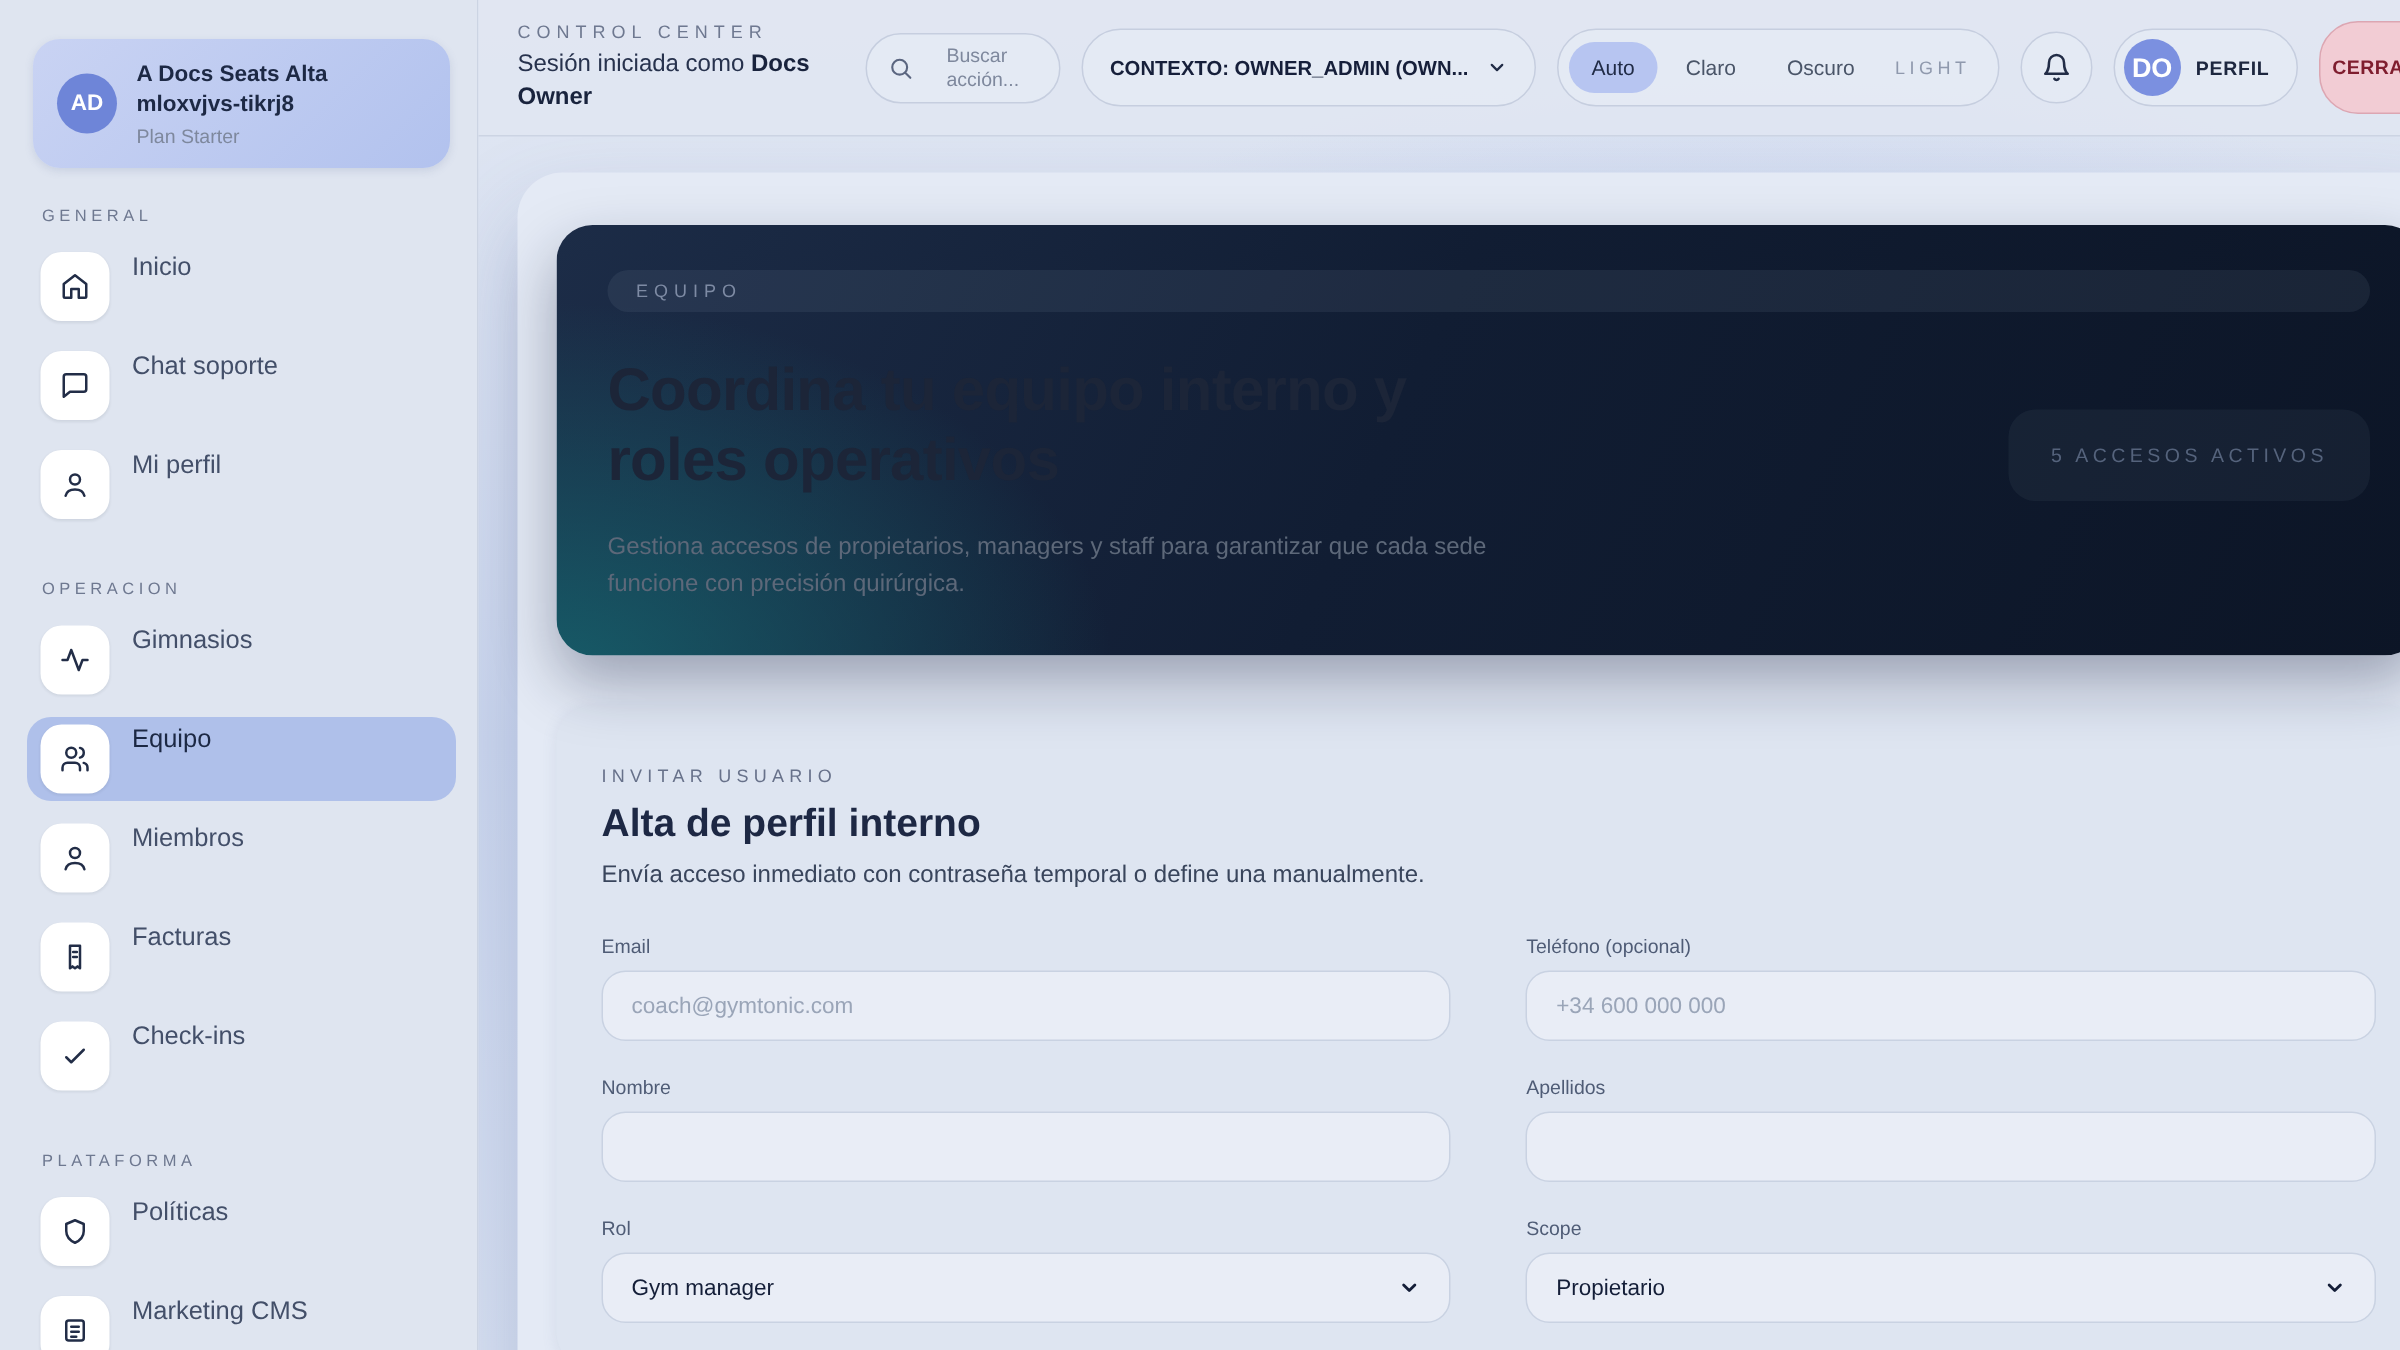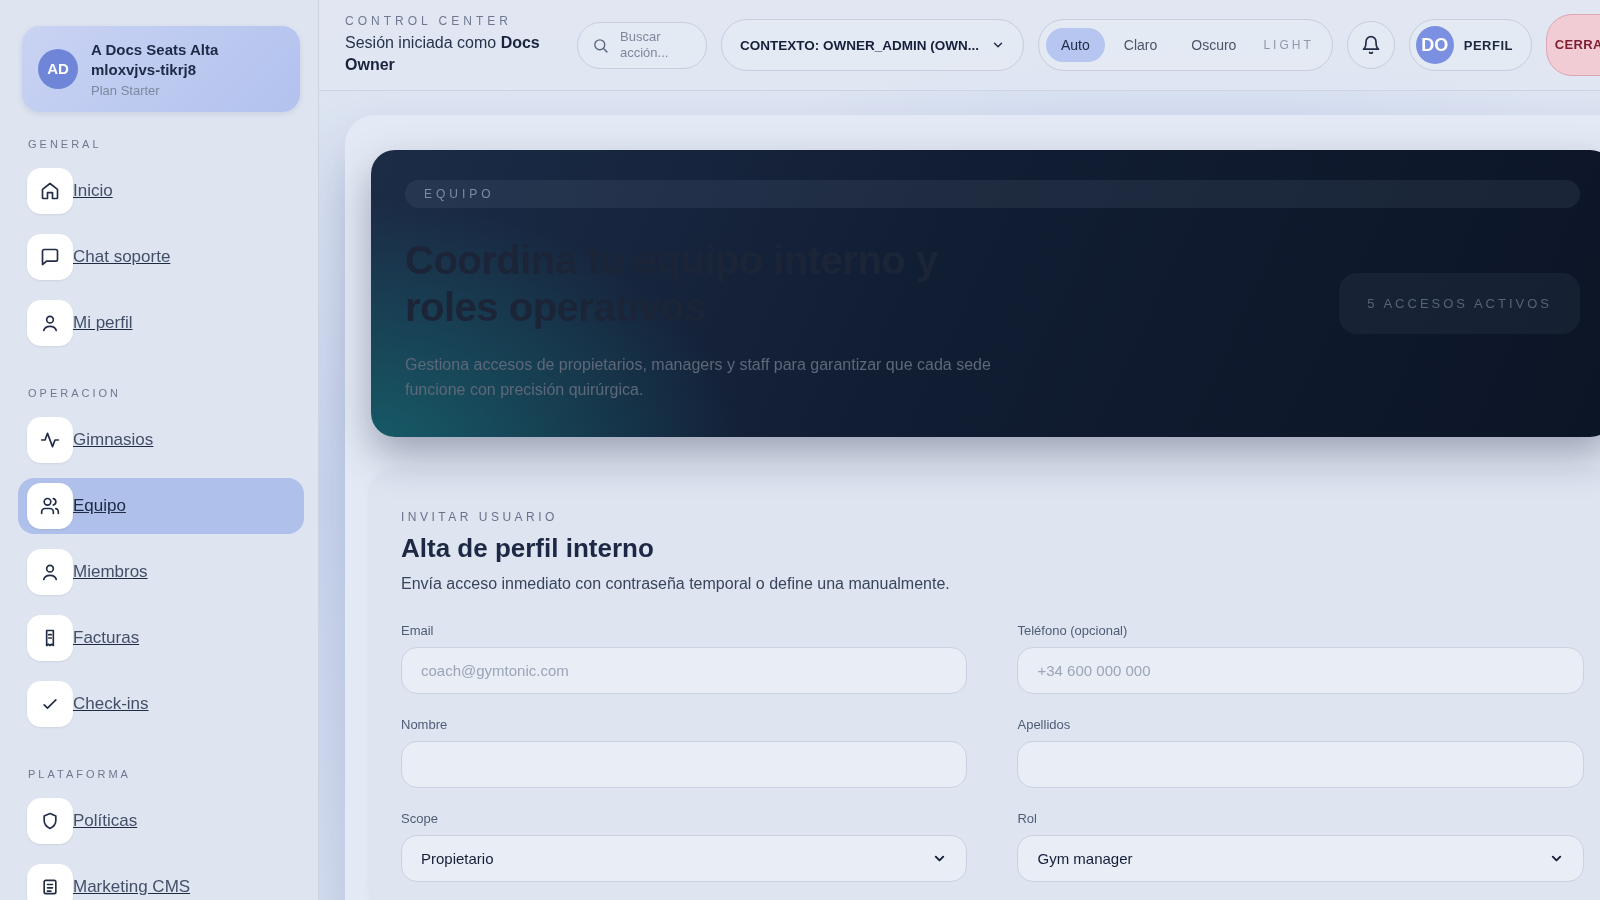--- a/index.html
+++ b/index.html
@@ -35,23 +35,23 @@
     flex:0 0 40px;
   }
   .ws-name { font-size:15px; font-weight:bold; color:#1d2945; line-height:1.32; }
   .ws-plan { font-size:13px; color:#7e889d; margin-top:3px; }
 
   .nav-section-label {
     font-size:11px; letter-spacing:3px; color:#6e7890;
     margin:26px 6px 13px;
   }
   .nav-item {
-    display:flex; align-items:center; 
+    display:flex; align-items:flex-start; gap:15px;
     padding:5px 9px; margin:0 -4px 10px;
-    border-radius:16px; cursor:pointer;text-decoration:underline;
+    border-radius:16px; cursor:pointer;
   }
   .nav-item.active { background:#afc0ea; }
   .icon-tile {
     width:46px; height:46px; border-radius:14px;
     background:#ffffff; color:#222d47;
     display:flex; align-items:center; justify-content:center;
     box-shadow:0 1px 2px rgba(15,23,42,.08);
     flex:0 0 46px;
   }
   .nav-label { font-size:17px; color:#434f69; }
@@ -74,21 +74,21 @@
   }
   .tb-left { width:218px; min-width:218px; }
   .tb-eyebrow { font-size:12px; letter-spacing:4px; color:#6e7890; margin-bottom:4px; }
   .tb-session { font-size:16px; color:#27324d; line-height:1.35; }
   .tb-session b { color:#19233d; }
   .pill {
     border:1px solid #c6cedf; border-radius:999px;
     background:rgba(232,237,246,.55);
     display:flex; align-items:center;
   }
-  .search-pill { margin-left:auto; height:47px; padding:0 16px 0 14px; gap:11px; width:130px; cursor:text; }
+  .search-pill { margin-left:auto; height:47px; padding:0 16px 0 14px; gap:22px; width:130px; cursor:text; }
   .search-pill .ph { font-size:13px; color:#7e889d; line-height:1.25; }
   .search-icon { color:#5b6680; }
   .theme-group { height:52px; padding:0 16px 0 7px; gap:4px; }
   .theme-chip { font-size:14px; color:#4a5568; padding:9px 15px; border-radius:999px; cursor:pointer; white-space:nowrap; }
   .theme-chip.active { background:#b7c5f1; color:#212c47; }
   .theme-mode { font-size:12px; letter-spacing:3px; color:#8f99ad; padding:0 2px 0 8px; }
   .context-pill { height:52px; padding:0 18px; gap:12px; cursor:pointer; }
   .context-label { font-size:13.5px; font-weight:bold; color:#161f3a; white-space:nowrap; }
   .bell-pill { width:48px; height:48px; border-radius:50%; justify-content:center; cursor:pointer; color:#222d47; }
   .profile-pill { height:52px; padding:0 18px 0 6px; gap:10px; cursor:pointer; }
@@ -358,41 +358,41 @@
             <label class="field-label">Nombre</label>
             <input class="text-input" type="text" placeholder="" style="">
           </div>
 
           <div class="field">
             <label class="field-label">Apellidos</label>
             <input class="text-input" type="text" placeholder="" style="">
           </div>
 
           <div class="field">
+            <label class="field-label">Rol</label>
+            <div class="select-box">
+              <span class="select-value">Gym manager</span>
+              <span class="chev">
+                <svg width="15" height="15" viewBox="0 0 24 24" fill="none" stroke="currentColor" stroke-width="3" stroke-linecap="round" stroke-linejoin="round">
+                    <path d="M6 9l6 6 6-6"></path>
+                  </svg>
+              </span>
+            </div>
+          </div>
+
+          <div class="field">
             <label class="field-label">Scope</label>
             <div class="select-box">
               <span class="select-value">Propietario</span>
               <span class="chev">
                 <svg width="15" height="15" viewBox="0 0 24 24" fill="none" stroke="currentColor" stroke-width="3" stroke-linecap="round" stroke-linejoin="round">
                     <path d="M6 9l6 6 6-6"></path>
                   </svg>
               </span>
             </div>
           </div>
 
-          <div class="field">
-            <label class="field-label">Rol</label>
-            <div class="select-box">
-              <span class="select-value">Gym manager</span>
-              <span class="chev">
-                <svg width="15" height="15" viewBox="0 0 24 24" fill="none" stroke="currentColor" stroke-width="3" stroke-linecap="round" stroke-linejoin="round">
-                    <path d="M6 9l6 6 6-6"></path>
-                  </svg>
-              </span>
-            </div>
-          </div>
-
         </div>
       </section>
 
     </div>
   </div>
 </div>
 
 </body></html>

